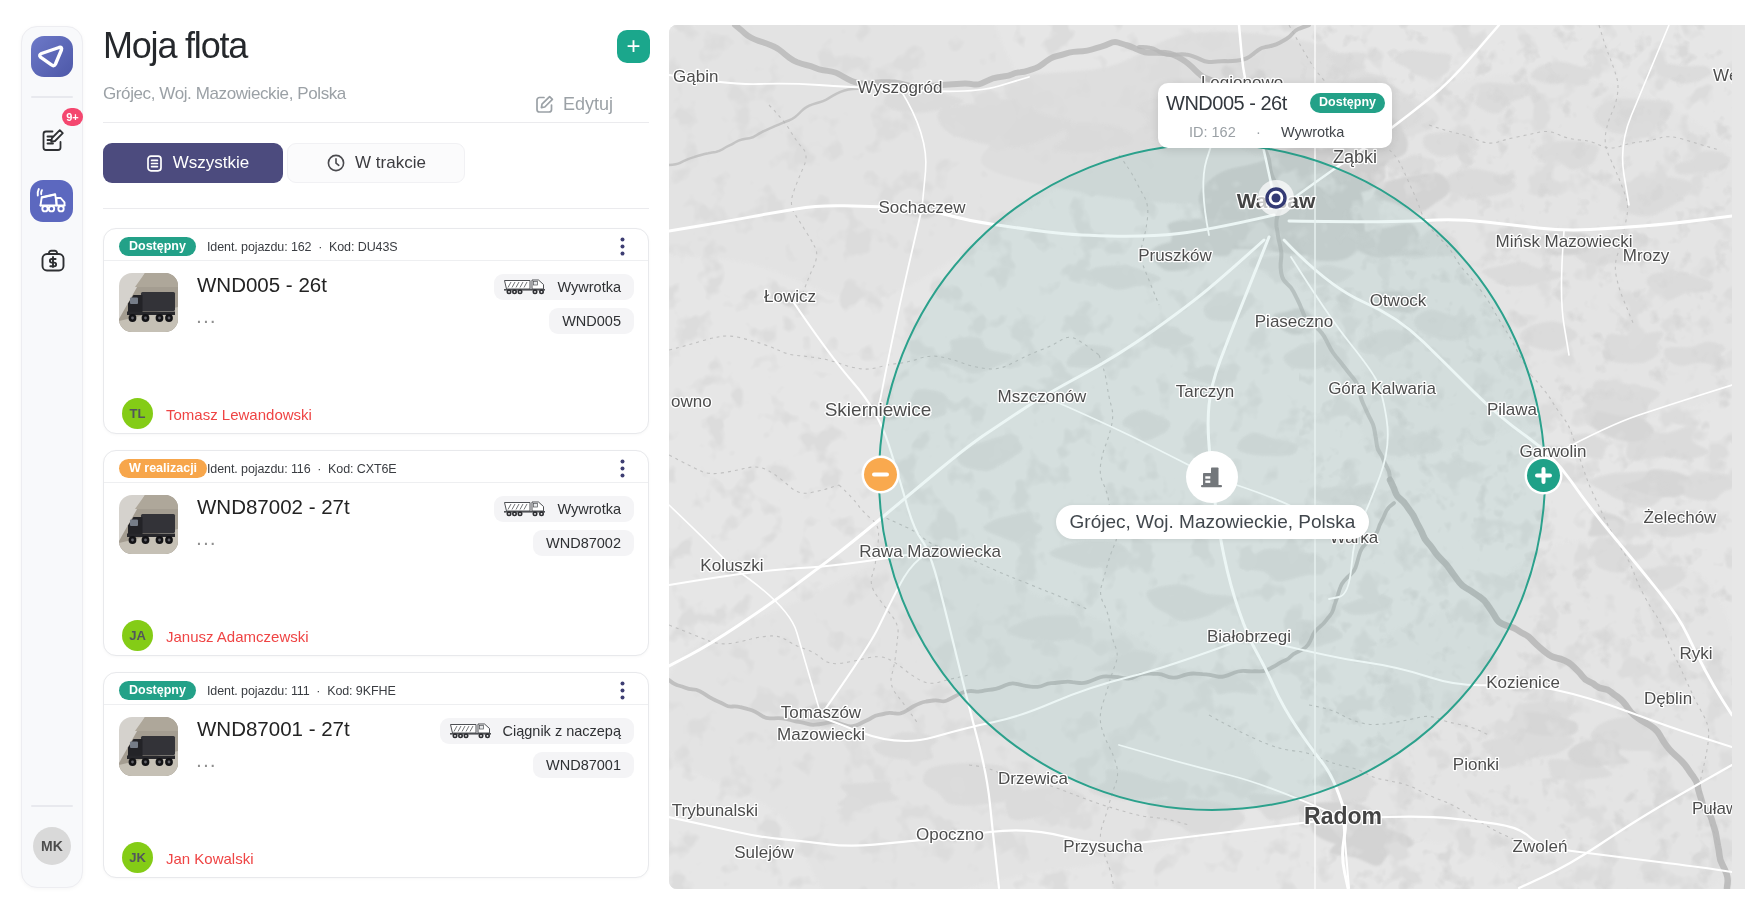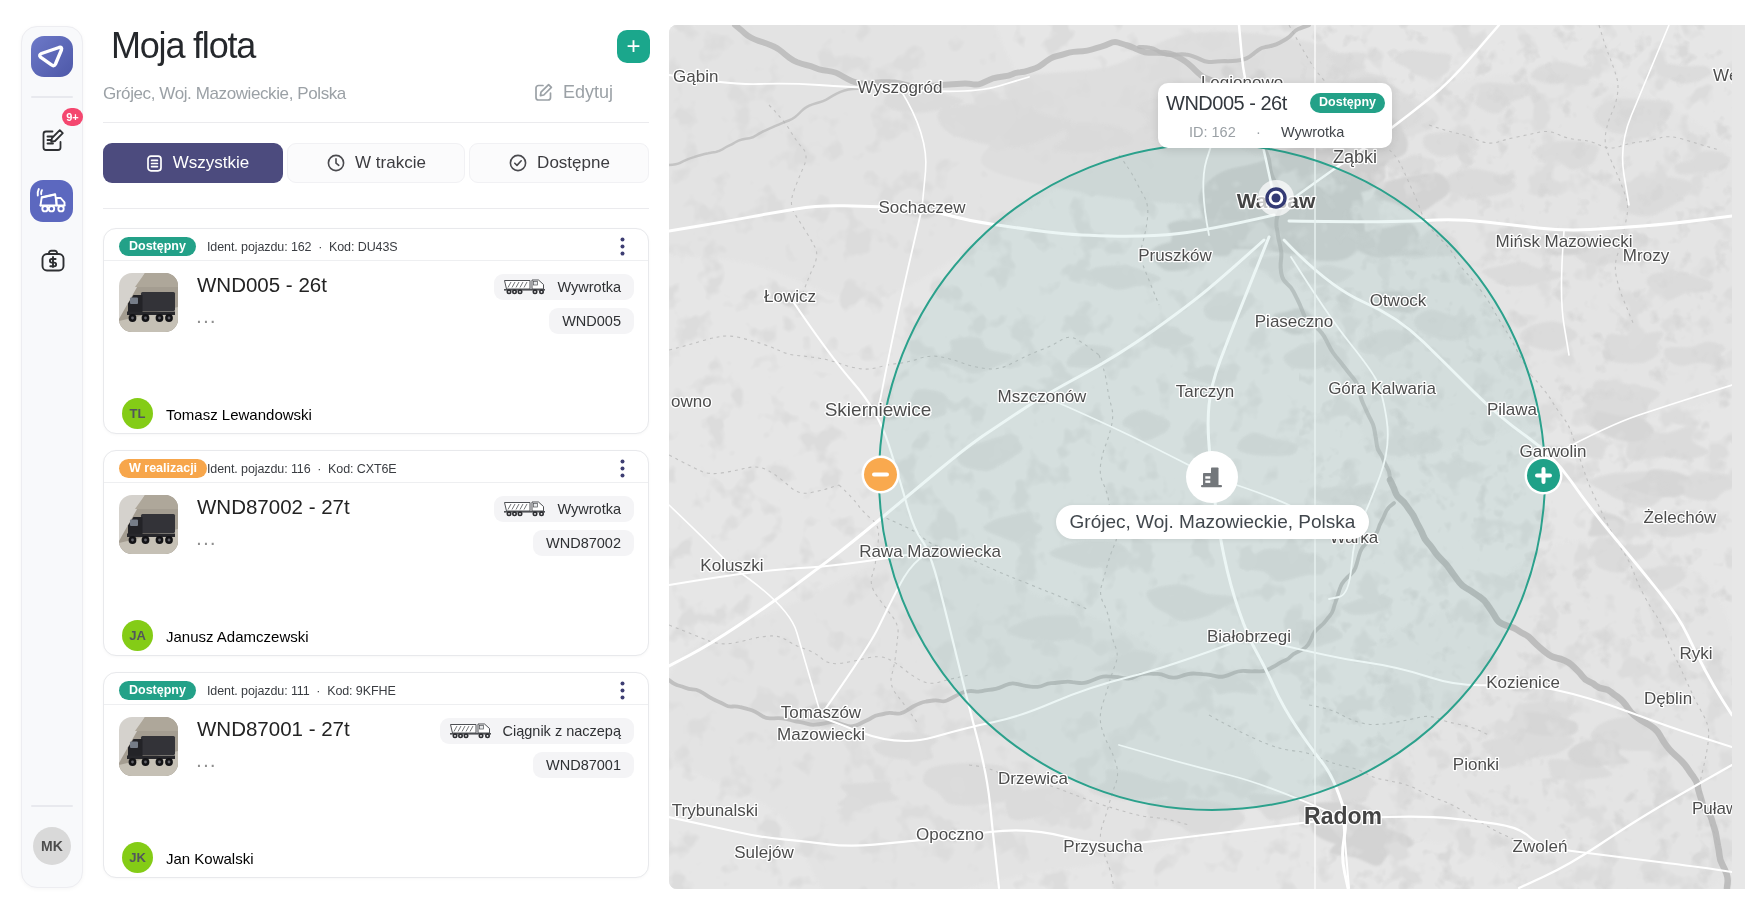--- a/index.html
+++ b/index.html
@@ -11,21 +11,21 @@
 #sidebar { left:21px; top:26px; width:62px; height:862px; background:#f8f9fb; border:1px solid #ededf1; border-radius:16px; box-shadow:0 1px 4px rgba(0,0,0,0.04); }
 #logo { left:31px; top:36px; width:42px; height:41px; border-radius:13px; background:linear-gradient(135deg,#6d79c8 0%,#4d58a8 100%); }
 #sb-div1 { left:31px; top:96px; width:42px; height:2px; background:#e8e9ee; border-radius:2px; }
 #sb-div2 { left:31px; top:805px; width:42px; height:2px; background:#e8e9ee; border-radius:2px; }
 #truckbtn { left:30px; top:180px; width:43px; height:42px; border-radius:13px; background:#5c68bf; }
 #badge9 { left:62px; top:108px; width:21px; height:18px; border-radius:9px; background:#f4476f; color:#fff; font-size:11px; font-weight:bold; text-align:center; line-height:18px; }
 #avatarMK { left:33px; top:827px; width:38px; height:38px; border-radius:50%; background:#d9d9d9; color:#4d4d4d; font-weight:bold; font-size:14px; text-align:center; line-height:38px; }
 
 
 #panel { left:103px; top:0; width:546px; height:902px; }
-h1.title { position:absolute; left:8px; top:25px; font-size:36px; font-weight:500; color:#25282c; letter-spacing:-1.2px;}
+h1.title { position:absolute; left:0; top:25px; font-size:36px; font-weight:500; color:#25282c; letter-spacing:-1.2px;}
 #subtitle { left:0; top:84px; font-size:17px; color:#9ba1a6; letter-spacing:-0.4px; }
 #addbtn { left:514px; top:30px; width:33px; height:33px; border-radius:10px; background:#1ba78c; color:#fff; font-size:24px; font-weight:300; text-align:center; line-height:31px; }
 #edit { left:430px; top:82px; width:80px; font-size:18px; color:#9ba1a6; }
 .hdiv { left:0; width:546px; height:1px; background:#ebebee; }
 .tab { top:143px; height:40px; border-radius:9px; font-size:17px; display:flex; align-items:center; justify-content:center; gap:9px; }
 .tab.sel { background:#4c4b7e; color:#fff;padding-left:8px; }
 .tab.un { background:#fbfbfc; color:#3c3c40; border:1px solid #f1f1f4; }
 
 
 .card { left:0; width:546px; height:206px; background:#fff; border:1px solid #e8e9ec; border-radius:13px; box-shadow:0 1px 3px rgba(0,0,0,0.03); }
@@ -37,32 +37,32 @@
 .hmeta b { font-weight:normal; }
 .kebab { position:absolute; right:8px; top:0px; color:#3d3d70; font-size:15px; font-weight:bold; line-height:6.5px; width:6px; text-align:center;}
 .cdiv { position:absolute; left:0; top:31px; width:100%; height:1px; background:#eeeff1; }
 .photo { position:absolute; left:15px; top:44px; width:59px; height:59px; border-radius:13px; overflow:hidden; }
 .ctitle { position:absolute; left:93px; top:44px; font-size:20.5px; color:#232323; }
 .cdots { position:absolute; left:93px; top:81px; font-size:14px; font-weight:bold; color:#8f8f8f; letter-spacing:3px; }
 .pill { position:absolute; background:#f4f4f6; border-radius:9px; height:26px; font-size:14.5px; color:#2f3134; display:flex; align-items:center; }
 .pill1 { top:45px; right:14px; padding:0 13px 0 8px; gap:9px;}
 .pill2 { top:79px; right:14px; padding:0 13px; }
 .cavatar { position:absolute; left:18px; top:169px; width:31px; height:31px; border-radius:50%; background:#84cc16; color:#52565c; font-size:13px; font-weight:bold; text-align:center; line-height:31px; }
-.cname { position:absolute; left:62px; top:177px; font-size:15px; color:#000000; }
+.cname { position:absolute; left:62px; top:177px; font-size:15px; color:#ef4444; }
 
 
 #map { left:669px; top:25px; width:1181px; height:864px; border-radius:8px; overflow:hidden; background:#e7e7e7; }
 #tooltip { left:489px; top:58px; width:234px; height:65px; background:#fff; border-radius:10px; box-shadow:0 2px 10px rgba(0,0,0,0.12); }
 #tooltip .tt1 { position:absolute; left:8px; top:9px; font-size:20px; color:#33383e; letter-spacing:-0.5px; }
 #tooltip .ttb { position:absolute; right:7px; top:10px; height:20px; border-radius:10px; background:#23a188; color:#fff; font-size:12.5px; font-weight:bold; line-height:19px; padding:0 9px; }
 #tooltip .tt2 { position:absolute; left:31px; top:41px; font-size:14.5px; color:#9aa0a5; }
 #tooltip .tt2 b { color:#42464b; font-weight:normal; }
 #glabel { left:387px; top:480px; width:313px; height:34px; background:#fff; border-radius:17px; font-size:19px; color:#41474d; text-align:center; line-height:34px; box-shadow:0 1px 5px rgba(0,0,0,0.08); white-space:nowrap; }
 .ticon { display:inline-block; }
-#edit { display:flex; align-items:center; gap:8px; justify-content:space-between; }
+#edit { display:flex; align-items:center; gap:8px; justify-content:flex-end;margin-top:12px; }
 </style>
 </head>
 <body>
 <div id="stage">
 
   <div class="abs" id="map">
     <svg id="mapsvg" width="1063" height="864" viewBox="0 0 1063 864">
 <defs>
           <filter id="soft" color-interpolation-filters="sRGB" x="-20%" y="-20%" width="140%" height="140%">
             <feGaussianBlur stdDeviation="1.2"></feGaussianBlur>
@@ -380,26 +380,20 @@
           <rect x="3" y="2.2" width="13" height="14.6" rx="3"></rect>
           <path d="M6.6 6.4 h5.8 M6.6 9.5 h5.8 M6.6 12.6 h5.8"></path>
         </svg>
       Wszystkie</div>
     <div class="abs tab un" style="left:184px; width:178px;">
       <svg width="20" height="20" viewBox="0 0 20 20" fill="none" stroke="#4a4a4e" stroke-width="1.6" stroke-linecap="round">
           <circle cx="10" cy="10" r="7.6"></circle>
           <path d="M10 5.8 V10 l2.8 2.3"></path>
         </svg>
       W trakcie</div>
-    <div class="abs tab un" style="left:366px; width:180px;">
-      <svg width="20" height="20" viewBox="0 0 20 20" fill="none" stroke="#4a4a4e" stroke-width="1.6" stroke-linecap="round" stroke-linejoin="round">
-          <circle cx="10" cy="10" r="7.6"></circle>
-          <path d="M6.8 10.2 l2.2 2.2 4.2 -4.6"></path>
-        </svg>
-      Dostępne</div>
     <div class="abs hdiv" style="top:208px;"></div>
 
     <div class="abs card" style="top:228px;">
       <div class="chead">
         <div class="badge green">Dostępny</div>
         <div class="hmeta"><b>Ident. pojazdu:</b> 162&nbsp; · &nbsp;<b>Kod:</b> DU43S</div>
         <div class="kebab"><svg width="5" height="19" viewBox="0 0 5 19" fill="#3d3d72">
               <circle cx="2.5" cy="2.5" r="2"></circle>
               <circle cx="2.5" cy="9.5" r="2"></circle>
               <circle cx="2.5" cy="16.5" r="2"></circle>

